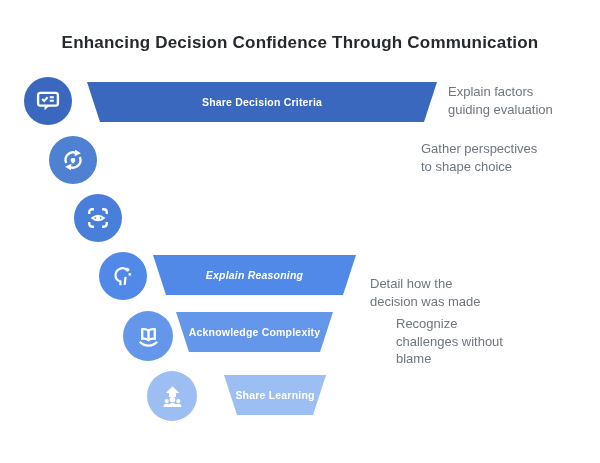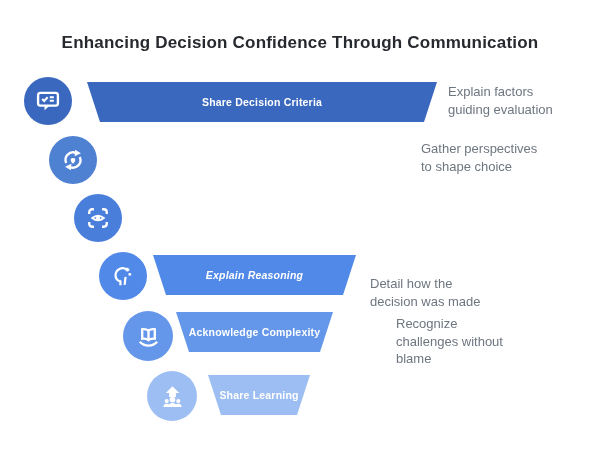--- a/index.html
+++ b/index.html
@@ -125,17 +125,17 @@
     <svg width="29" height="29" viewBox="0 0 24 24" fill="#ffffff" stroke="none">
       <path d="M12 3.5 L17.5 9 H14.8 V12.5 H9.2 V9 H6.5 Z"></path>
       <circle cx="12" cy="14.6" r="2.3"></circle>
       <path d="M8.3 20.6 a3.7 3.2 0 0 1 7.4 0 Z"></path>
       <circle cx="7.2" cy="15.8" r="1.7"></circle>
       <path d="M4.5 20.6 a2.7 2.6 0 0 1 5.4 0 Z"></path>
       <circle cx="16.8" cy="15.8" r="1.7"></circle>
       <path d="M14.1 20.6 a2.7 2.6 0 0 1 5.4 0 Z"></path>
     </svg>
   </div>
-  <div class="bar clip-funnel" style="left: 208px; top: 375px; width: 102px; background-color: rgb(157, 190, 242);">
+  <div class="bar clip-funnel" style="left: 224px; top: 375px; width: 102px; background-color: rgb(157, 190, 242);">
     <span class="bar-label">Share Learning</span>
   </div>
 
 </div>
 
 </body></html>

